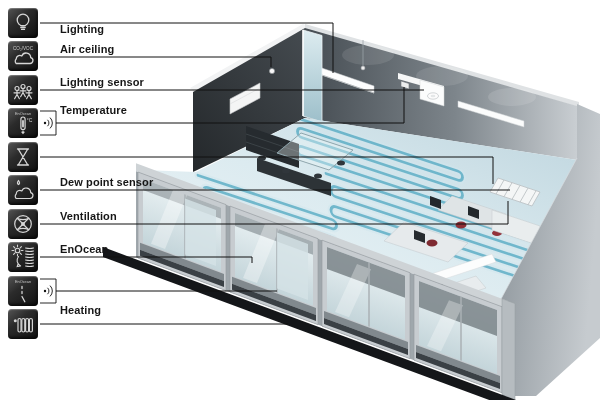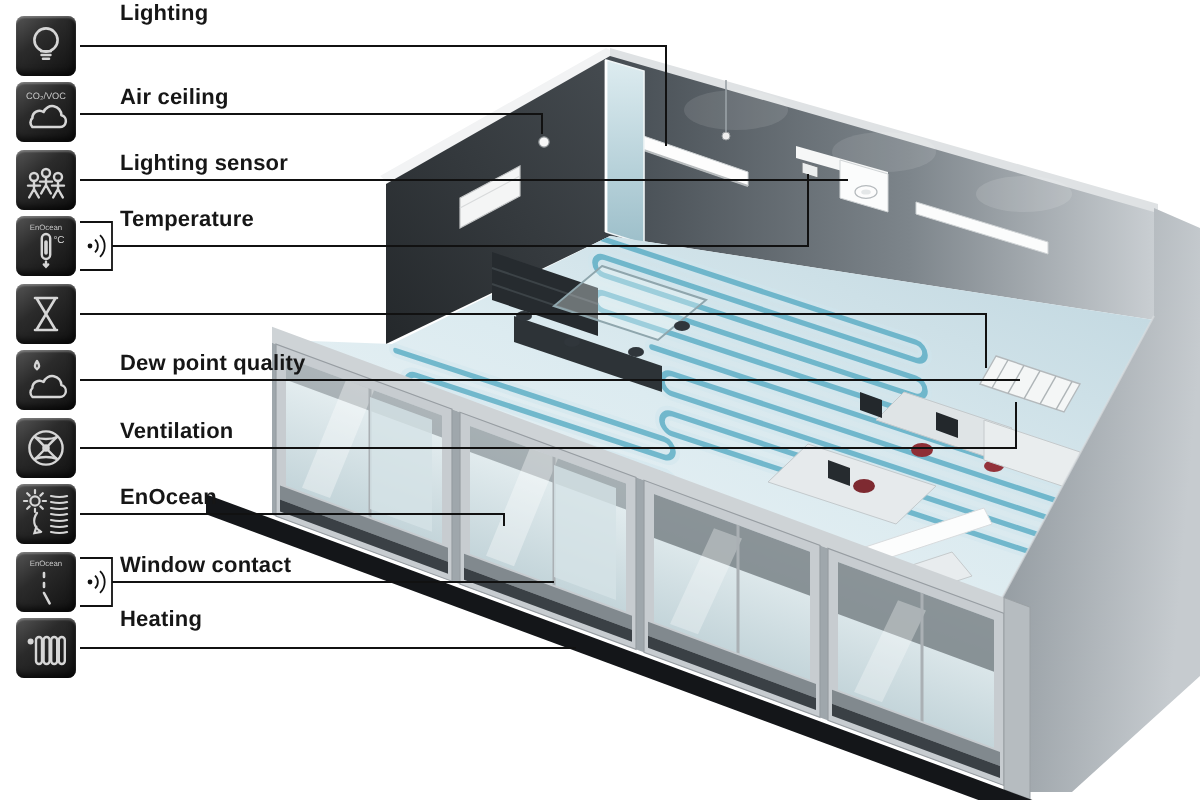--- a/index.html
+++ b/index.html
@@ -215,21 +215,21 @@
 </svg>
 
 <div class="tile" style="top:8px">
   <svg width="30" height="30" viewBox="0 0 30 30">
     <g fill="none" stroke="#d6d6d6" stroke-width="1.3" stroke-linecap="round">
       <circle cx="15" cy="12" r="5.8"></circle>
           <path d="M12.6,17.6 h4.8 M12.8,19.5 h4.4 M13.5,21.4 h3"></path>
     </g>
   </svg>
 </div>
-<span class="lbl" style="top:0">Lighting</span>
+<span class="lbl" style="top:22px">Lighting</span>
 
 <div class="tile" style="top:41px">
   <svg width="30" height="30" viewBox="0 0 30 30">
     <text x="15" y="8.5" font-size="4.6" fill="#c9c9c9" text-anchor="middle" font-family="Liberation Sans, sans-serif">CO₂/VOC</text>
     <path d="M8.2,22.5 h13.6 a3,3 0 0 0 0.9,-5.9 a4.6,4.6 0 0 0 -8.9,-1.6 a3.6,3.6 0 0 0 -5.6,3 a3.1,3.1 0 0 0 0,4.5 z" fill="none" stroke="#d6d6d6" stroke-width="1.3" stroke-linejoin="round"></path>
   </svg>
 </div>
 <span class="lbl" style="top:42px">Air ceiling</span>
 
 <div class="tile" style="top:75px">
@@ -268,21 +268,21 @@
 </div>
 
 <div class="tile" style="top:175px">
   <svg width="30" height="30" viewBox="0 0 30 30">
     <g fill="none" stroke="#d6d6d6" stroke-width="1.2" stroke-linejoin="round">
       <path d="M10.5,5.5 c1.4,2 1.4,3.3 0,4.1 c-1.4,-0.8 -1.4,-2.1 0,-4.1 z"></path>
       <path d="M8.2,23.5 h13.6 a3,3 0 0 0 0.9,-5.9 a4.6,4.6 0 0 0 -8.9,-1.6 a3.6,3.6 0 0 0 -5.6,3 a3.1,3.1 0 0 0 0,4.5 z"></path>
     </g>
   </svg>
 </div>
-<span class="lbl" style="top:175px">Dew point quality</span>
+<span class="lbl" style="top:175px">Dew point sensor</span>
 
 <div class="tile" style="top:209px">
   <svg width="30" height="30" viewBox="0 0 30 30">
     <g fill="none" stroke="#d6d6d6" stroke-width="1.2" stroke-linecap="round">
       <circle cx="15" cy="15" r="8.3"></circle>
       <path d="M9.5,9.5 C13,12.5 17,17.5 20.5,20.5 M20.5,9.5 C17,12.5 13,17.5 9.5,20.5"></path>
       <path d="M9.5,9.5 C12.5,10.8 17.5,10.8 20.5,9.5 M9.5,20.5 C12.5,19.2 17.5,19.2 20.5,20.5"></path>
       <circle cx="15" cy="15" r="1.3"></circle>
     </g>
   </svg>
@@ -302,21 +302,20 @@
 <span class="lbl" style="top:242px">EnOcean</span>
 
 <div class="tile" style="top:276px">
   <svg width="30" height="30" viewBox="0 0 30 30">
     <text x="15" y="7" font-size="3.9" fill="#c8c8c8" text-anchor="middle" font-family="Liberation Sans, sans-serif">EnOcean</text>
     <g fill="none" stroke="#d6d6d6" stroke-width="1.3" stroke-linecap="round">
       <path d="M14,10.5 v2 M14,15.5 v2 M14,20.5 l2.8,5.2"></path>
     </g>
   </svg>
 </div>
-<span class="lbl" style="top:276px">Window contact</span>
 
 <div class="tile" style="top:309px">
   <svg width="30" height="30" viewBox="0 0 30 30">
     <circle cx="7.3" cy="11.8" r="1.5" fill="#d6d6d6"></circle>
     <g fill="none" stroke="#d6d6d6" stroke-width="1.2">
       <rect x="10" y="9.5" width="3" height="13.5" rx="1.5"></rect>
       <rect x="13.8" y="9.5" width="3" height="13.5" rx="1.5"></rect>
       <rect x="17.6" y="9.5" width="3" height="13.5" rx="1.5"></rect>
       <rect x="21.4" y="9.5" width="3" height="13.5" rx="1.5"></rect>
     </g>

